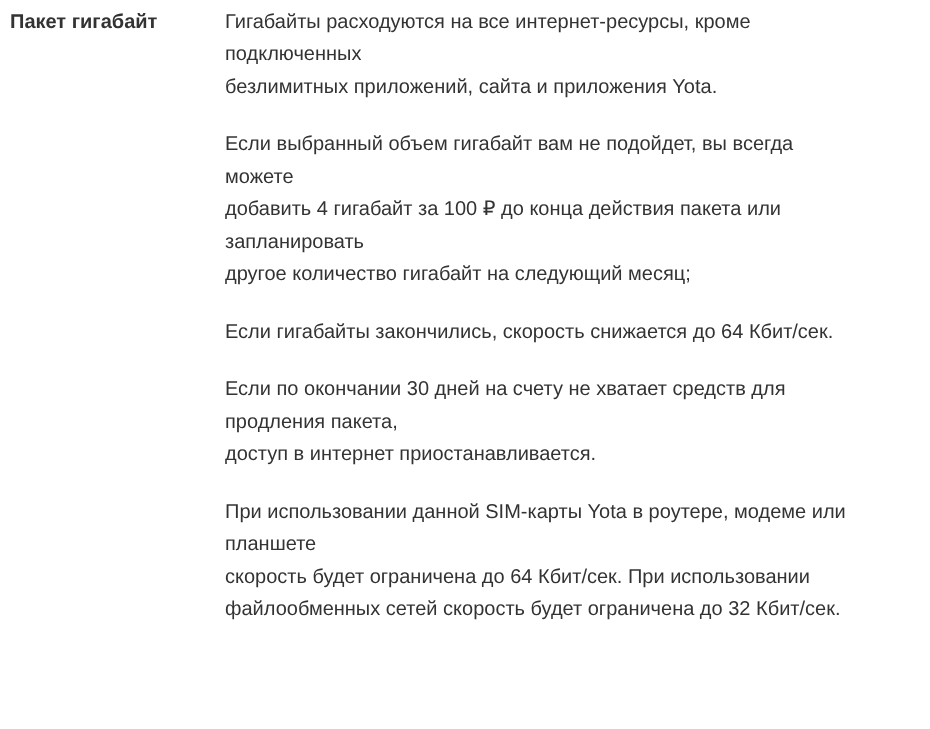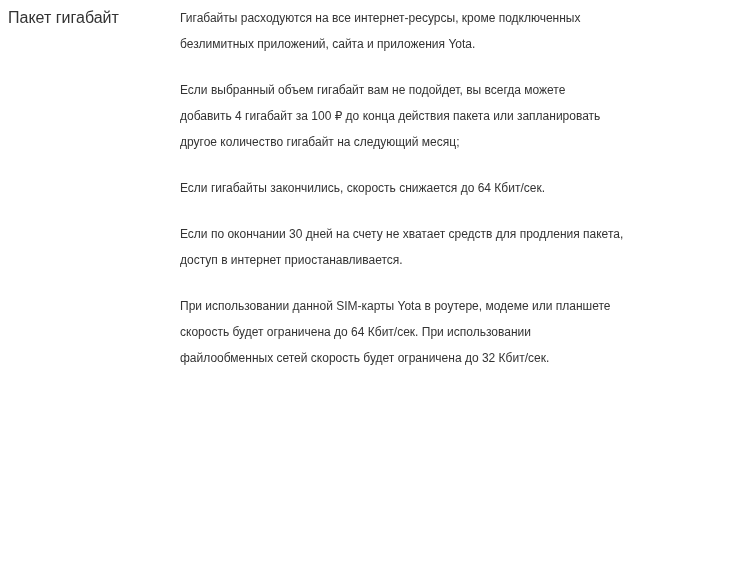--- a/index.html
+++ b/index.html
@@ -23,30 +23,30 @@
     padding: 5px 20px 0 8px;
   }
   .term-col {
     flex: 0 0 172px;
     width: 172px;
   }
   .term-title {
     margin: 0;
     font-size: 16px;
     line-height: 26px;
-    font-weight: 400;
+    font-weight: 700;
     color: var(--text, #333);
   }
   .desc-col {
     flex: 0 0 500px;
     width: 500px;
   }
   .desc-col p {
     margin: 0 0 20px 0;
-    font-size: 12px;
+    font-size: 16px;
     line-height: 26px;
     font-weight: 400;
     color: var(--text, #333);
     white-space: pre-line;
   }
   .subheading {
     margin: 0 0 20px 0;
     font-size: 16px;
     line-height: 26px;
     font-weight: 400;

